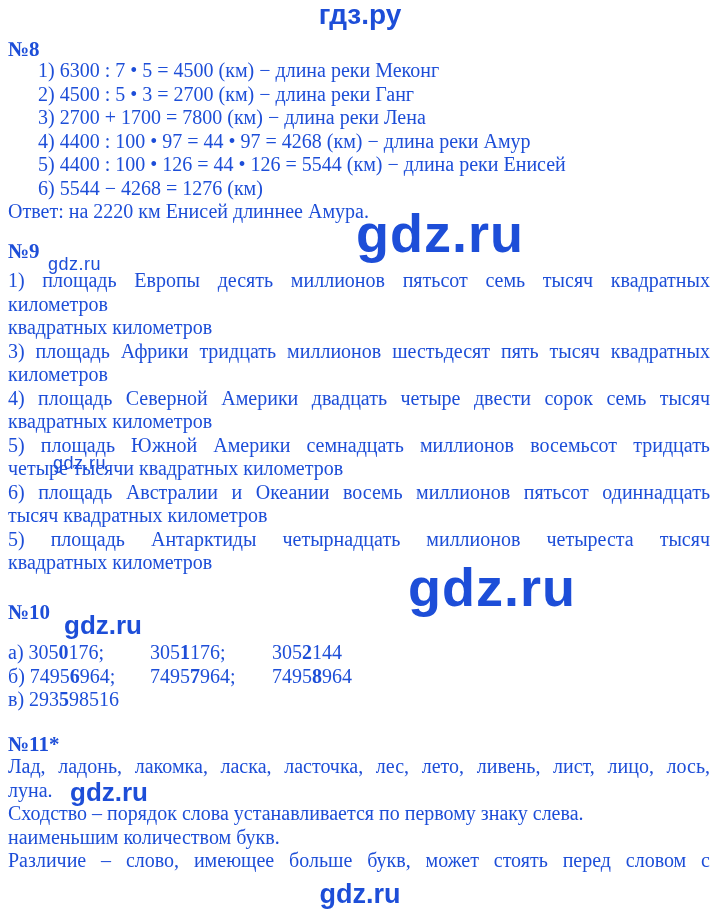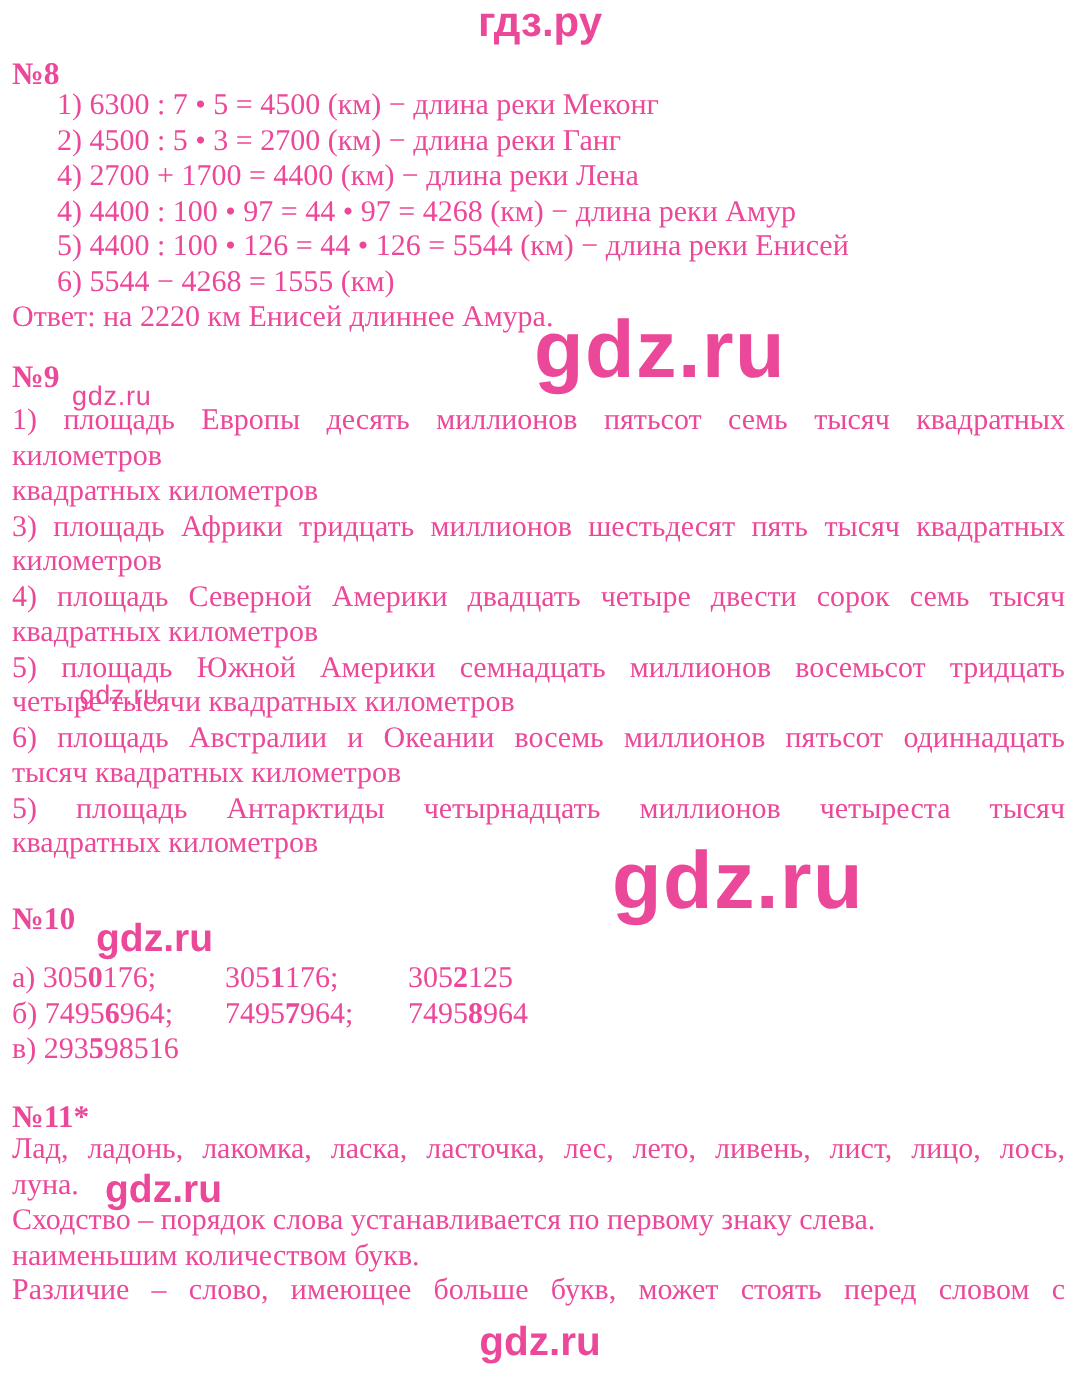--- a/index.html
+++ b/index.html
@@ -1,17 +1,17 @@
 <!DOCTYPE html>
 <html><head>
 <meta charset="utf-8">
 <style>
   * { margin:0; padding:0; box-sizing:border-box; }
   html,body { width:720px; height:917px; background:#ffffff; overflow:hidden; }
-  .page { position:relative; width:720px; height:917px; font-family:"Liberation Serif", serif; color:#ec4899; }
+  .page { position:relative; width:720px; height:917px; font-family:"Liberation Serif", serif; color:#1d4ed8; }
   .abs { position:absolute; }
   .logo { font-family:"Liberation Sans", sans-serif; font-weight:bold; }
   .logo-top { top:0; left:0; width:720px; text-align:center; font-size:28px; line-height:30px; }
   .logo-bottom { top:881px; left:0; width:720px; text-align:center; font-size:27px; line-height:27px; }
   .wm-big { font-family:"Liberation Sans", sans-serif; font-weight:bold; font-size:54px; line-height:54px; letter-spacing:1px; }
   .wm-md  { font-family:"Liberation Sans", sans-serif; font-weight:bold; font-size:26px; line-height:26px; }
   .wm-sm  { font-family:"Liberation Sans", sans-serif; font-size:18px; line-height:18px; letter-spacing:0.5px; }
   .h { font-weight:bold; font-size:21px; line-height:23.5px; }
   .sec { left:8px; width:702px; }
   .line { font-size:20px; line-height:23.5px; height:23.5px; }
@@ -25,24 +25,24 @@
 <body>
 
 <div class="page">
 
   <div class="abs logo logo-top">гдз.ру</div>
 
   <div class="abs h" style="top:38px; left:8px;">№8</div>
   <div class="abs sec" style="top:59px;">
     <div class="line ind">1) 6300 : 7 • 5 = 4500 (км) − длина реки Меконг</div>
     <div class="line ind">2) 4500 : 5 • 3 = 2700 (км) − длина реки Ганг</div>
-    <div class="line ind">4) 2700 + 1700 = 4400 (км) − длина реки Лена</div>
+    <div class="line ind">3) 2700 + 1700 = 7800 (км) − длина реки Лена</div>
     <div class="line ind">4) 4400 : 100 • 97 = 44 • 97 = 4268 (км) − длина реки Амур</div>
     <div class="line ind">5) 4400 : 100 • 126 = 44 • 126 = 5544 (км) − длина реки Енисей</div>
-    <div class="line ind">6) 5544 − 4268 = 1555 (км)</div>
+    <div class="line ind">6) 5544 − 4268 = 1276 (км)</div>
     <div class="line">Ответ: на 2220 км Енисей длиннее Амура.</div>
   </div>
 
   <div class="abs wm-big" style="top:206px; left:356px;">gdz.ru</div>
 
   <div class="abs h" style="top:240px; left:8px;">№9</div>
   <div class="abs wm-sm" style="top:255px; left:48px;">gdz.ru</div>
   <div class="abs sec" style="top:269px;">
     <div class="line just">1) площадь Европы десять миллионов пятьсот семь тысяч квадратных</div>
     <div class="line">километров</div>
@@ -59,21 +59,21 @@
     <div class="line">квадратных километров</div>
   </div>
   <div class="abs wm-sm" style="top:454px; left:53px;">gdz.ru</div>
 
   <div class="abs wm-big" style="top:560px; left:408px;">gdz.ru</div>
 
   <div class="abs h" style="top:601px; left:8px;">№10</div>
   <div class="abs wm-md" style="top:612px; left:64px;">gdz.ru</div>
   <div class="abs sec" style="top:641px;">
     <div class="line row">
-      <span class="c1"><span>а)</span> <span>305</span><b>0</b><span>176;</span></span><span class="c2"><span>305</span><b>1</b><span>176;</span></span><span><span>305</span><b>2</b><span>125</span></span>
+      <span class="c1"><span>а)</span> <span>305</span><b>0</b><span>176;</span></span><span class="c2"><span>305</span><b>1</b><span>176;</span></span><span><span>305</span><b>2</b><span>144</span></span>
     </div>
     <div class="line row">
       <span class="c1"><span>б)</span> <span>7495</span><b>6</b><span>964;</span></span><span class="c2"><span>7495</span><b>7</b><span>964;</span></span><span><span>7495</span><b>8</b><span>964</span></span>
     </div>
     <div class="line row">
       <span class="c1"><span>в)</span> <span>293</span><b>5</b><span>98516</span></span>
     </div>
   </div>
 
   <div class="abs h" style="top:733px; left:8px;">№11*</div>

